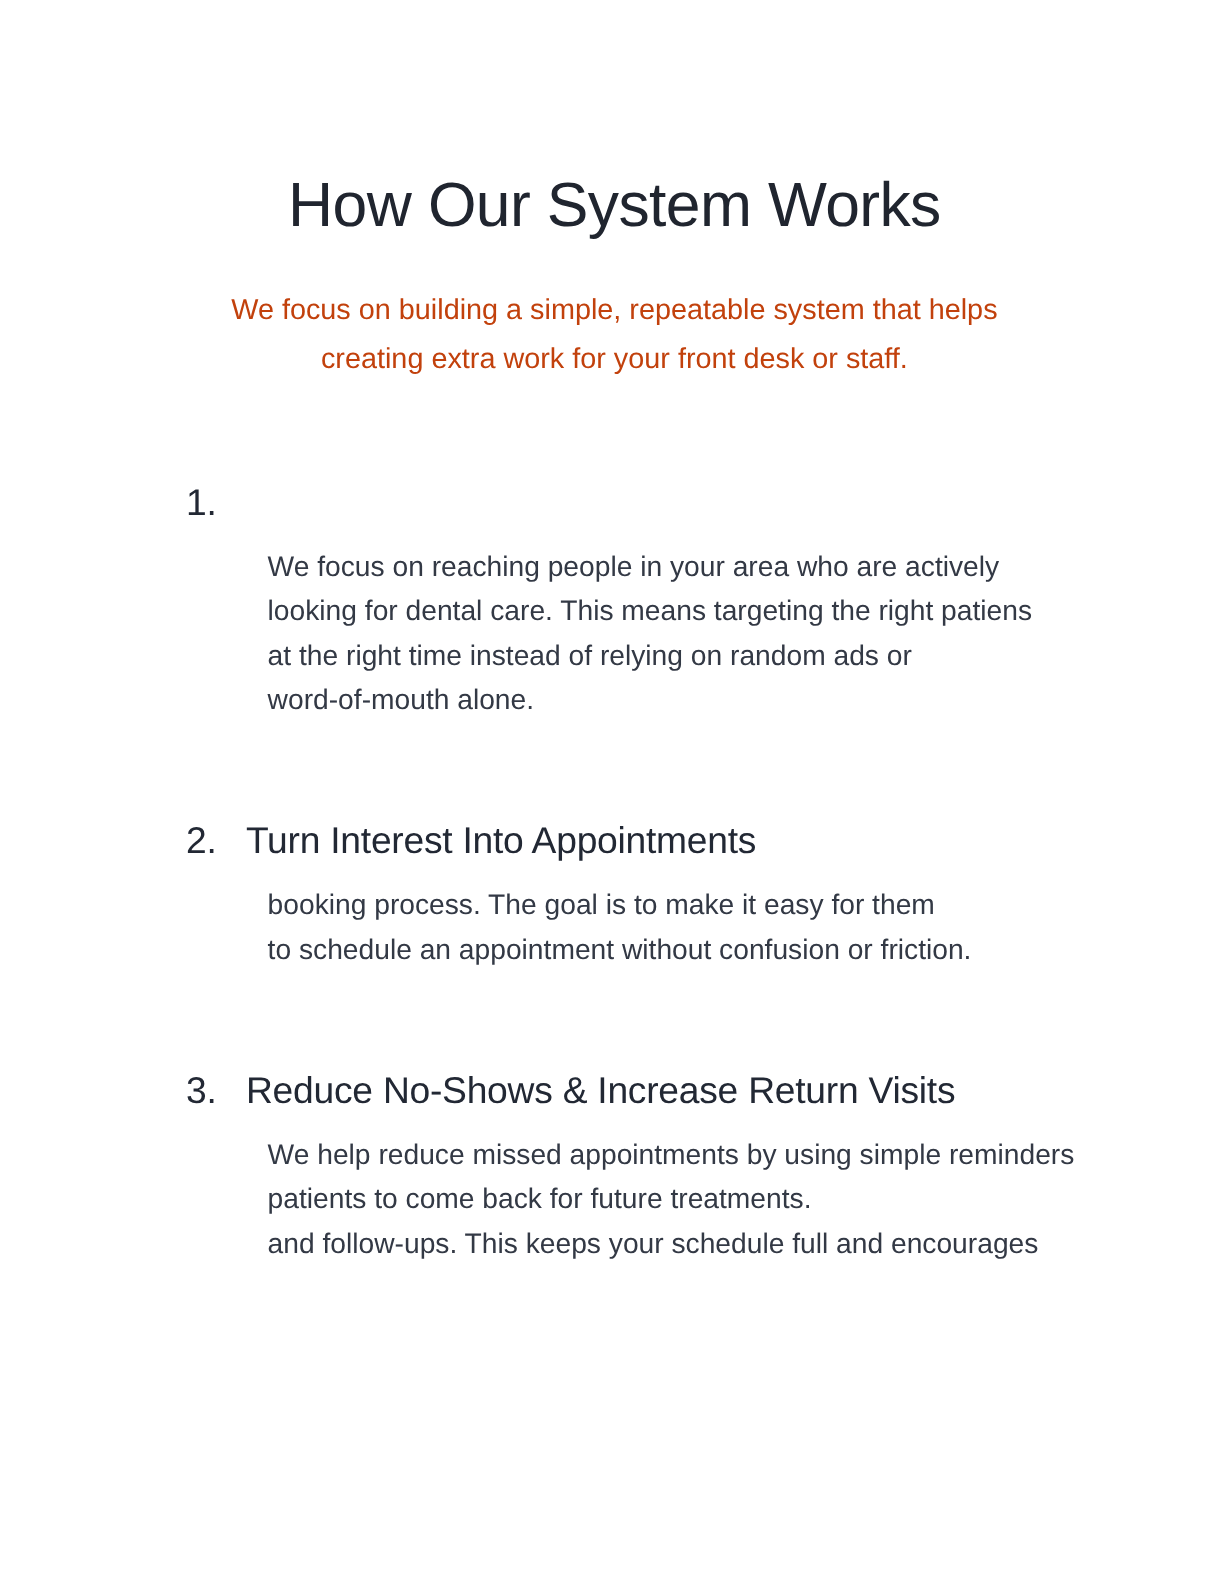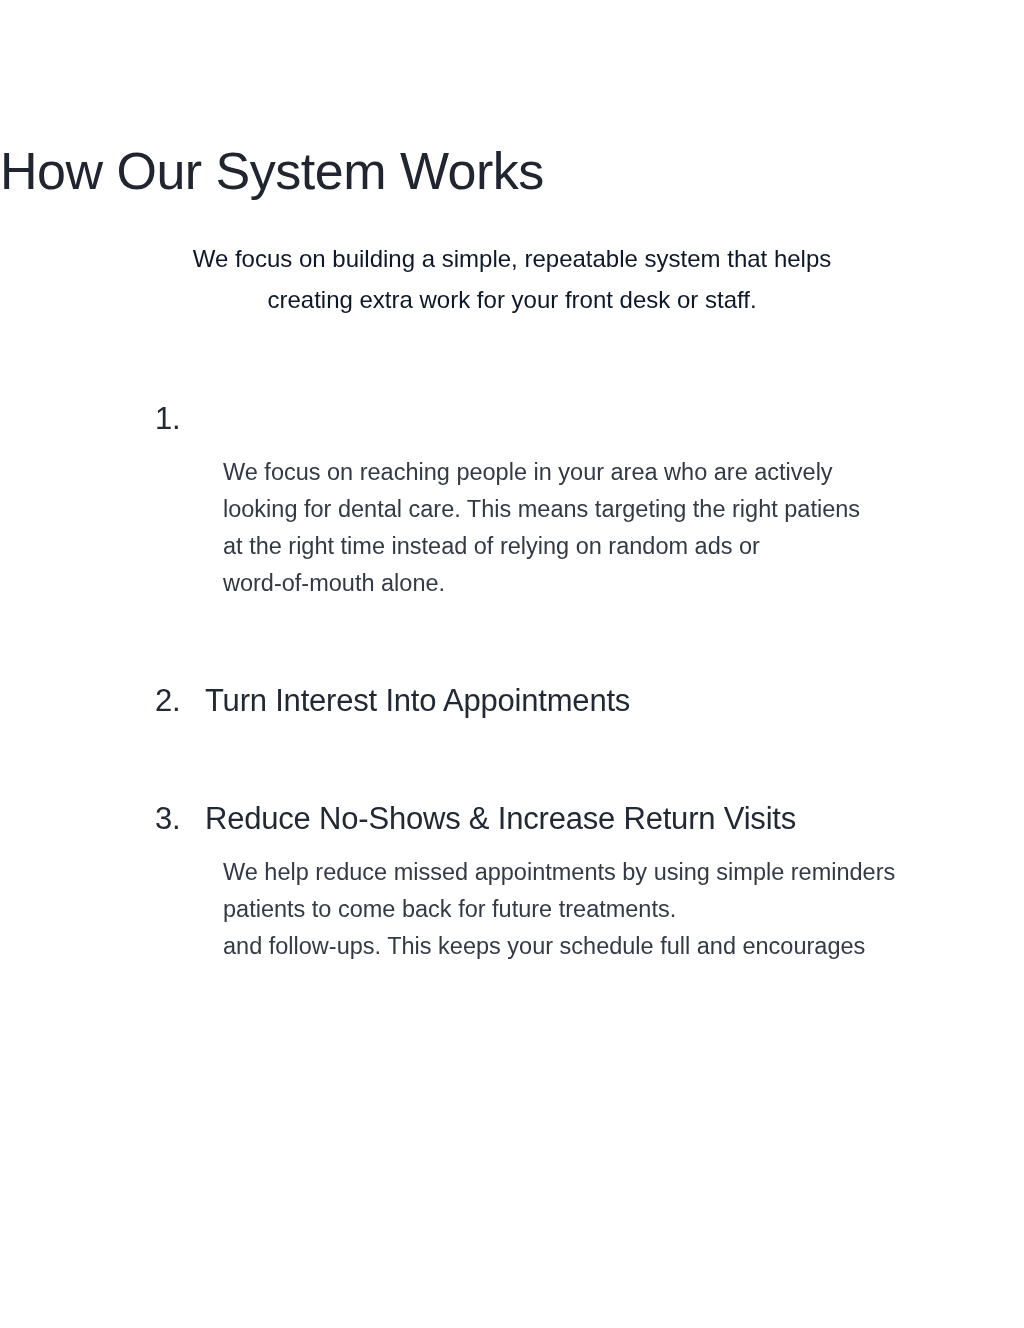--- a/index.html
+++ b/index.html
@@ -10,34 +10,34 @@
   }
   .page {
     position: relative;
     width: 1024px;
     height: 1328px;
     background: #ffffff;
     overflow: hidden;
     padding-top: 140px;
   }
   .page-title {
-    text-align: left;
+    text-align: center;
     font-size: 52px;
     font-weight: 500;
     letter-spacing: -0.5px;
     line-height: 62px;
     color: #20252f;
   }
   .intro {
     margin-top: 36px;
     text-align: center;
     font-size: 24px;
     line-height: 41px;
     font-weight: 400;
-    color: #0f172a;
+    color: #c2410c;
   }
   .intro .line { display: block; }
   .sections {
     padding-left: 155px;
     padding-right: 110px;
   }
   .section { margin-top: 80px; }
   .section-heading {
     display: flex;
     align-items: baseline;
@@ -86,20 +86,22 @@
         <span class="line">word-of-mouth alone.</span>
       </div>
     </div>
 
     <div class="section">
       <div class="section-heading">
         <span class="section-number">2.</span>
         <span class="section-heading-text">Turn Interest Into Appointments</span>
       </div>
       <div class="section-body">
+        <span class="line">booking process. The goal is to make it easy for them</span>
+        <span class="line">to schedule an appointment without confusion or friction.</span>
       </div>
     </div>
 
     <div class="section">
       <div class="section-heading">
         <span class="section-number">3.</span>
         <span class="section-heading-text">Reduce No-Shows &amp; Increase Return Visits</span>
       </div>
       <div class="section-body">
         <span class="line">We help reduce missed appointments by using simple reminders</span>

